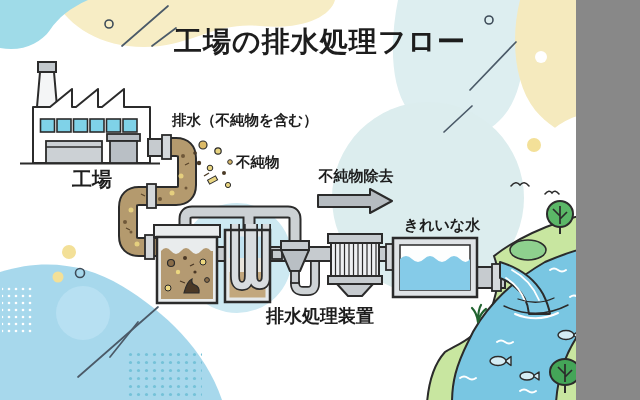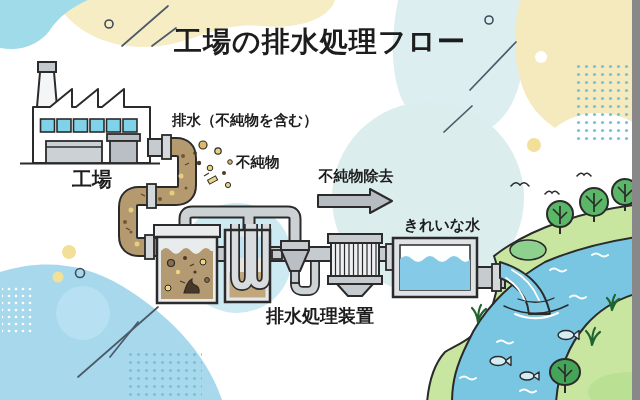--- a/index.html
+++ b/index.html
@@ -1,16 +1,16 @@
 <!DOCTYPE html>
 <html><head>
 <meta charset="utf-8">
 <style>
   html,body{margin:0;padding:0;background:#888;}
-  .stage{position:relative;width:632px;height:400px;background:#ffffff;overflow:hidden;
+  .stage{position:relative;width:576px;height:400px;background:#ffffff;overflow:hidden;
          font-family:"Liberation Sans", sans-serif;}
   svg{display:block;}
   text{font-family:"Liberation Sans", sans-serif; fill:#1d1d1d; font-weight:bold;}
 </style>
 </head>
 <body>
 
 <div class="stage">
 <svg width="640" height="400" viewBox="0 0 640 400">
   <defs>

